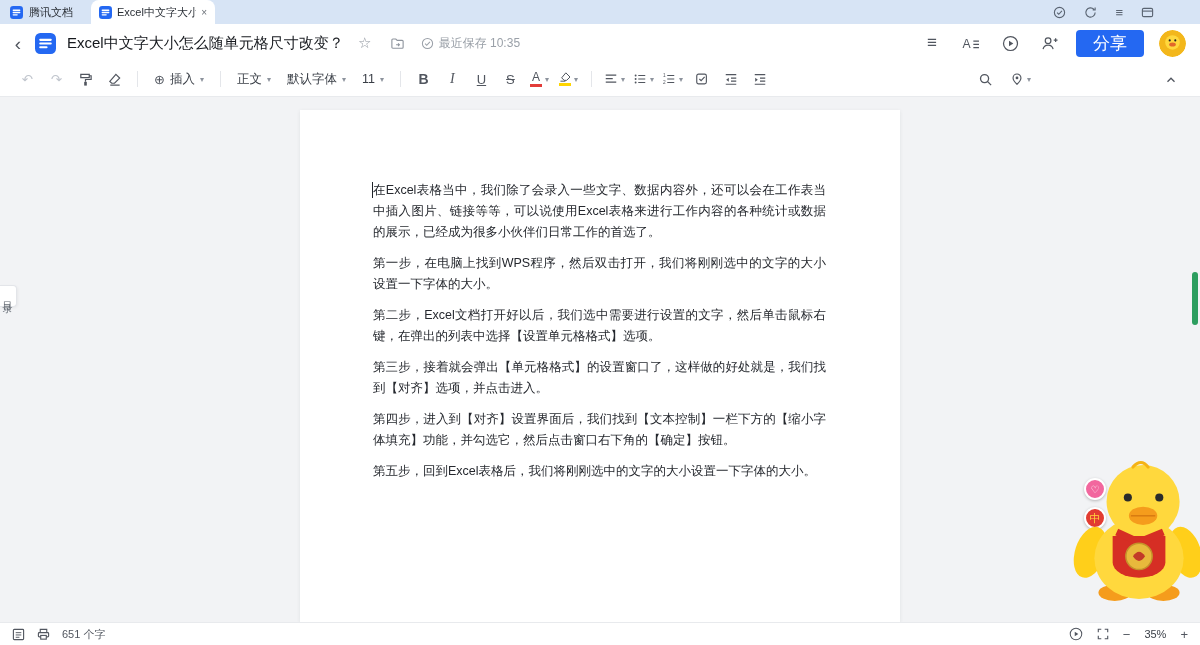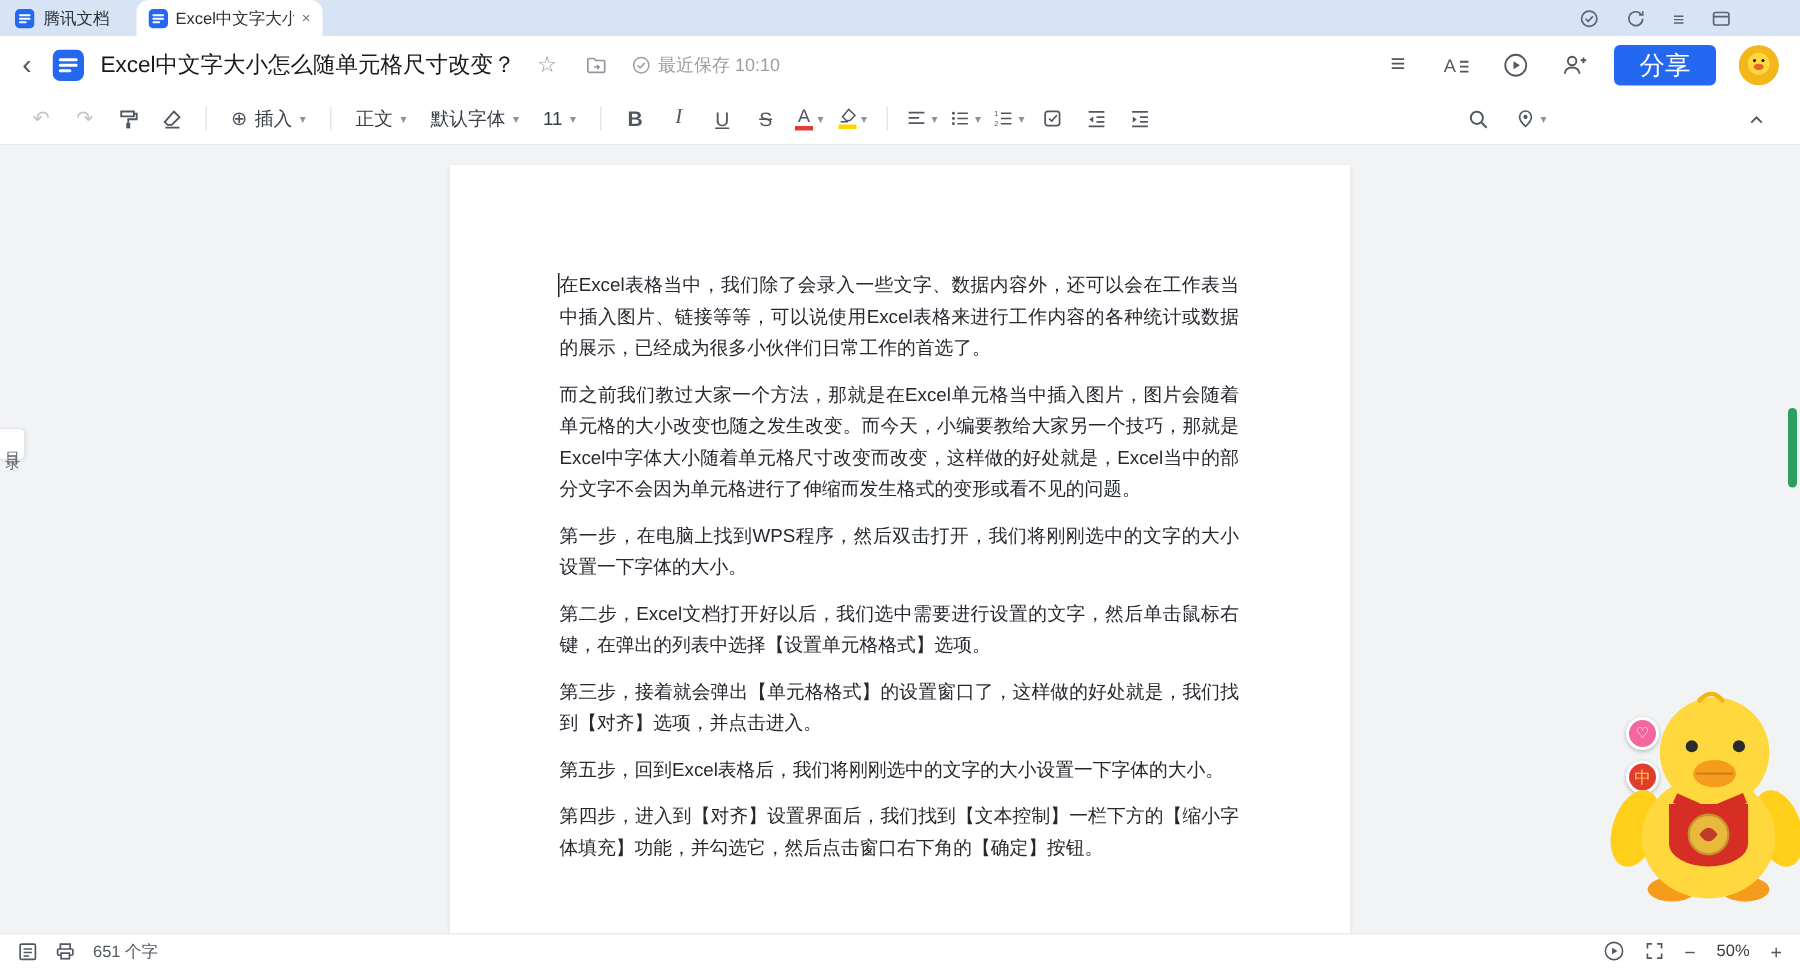--- a/index.html
+++ b/index.html
@@ -129,21 +129,21 @@
     <svg width="15" height="15" viewBox="0 0 16 16">
         <path d="M2 4.2a1 1 0 0 1 1-1h3.2L7.7 4.6H13a1 1 0 0 1 1 1V12a1 1 0 0 1-1 1H3a1 1 0 0 1-1-1z" stroke="#8f959e" fill="none" stroke-width="1.2"></path>
         <path d="M6.5 9.3h3.4M8.6 7.8l1.5 1.5-1.5 1.5" stroke="#8f959e" fill="none" stroke-width="1.1"></path>
       </svg>
   </span>
   <span class="save-status">
     <svg width="13" height="13" viewBox="0 0 14 14">
         <circle cx="7" cy="7" r="5.5" stroke="#9aa0a8" fill="none" stroke-width="1.1"></circle>
         <path d="M4.4 7.1l1.8 1.8 3.4-3.6" stroke="#9aa0a8" fill="none" stroke-width="1.1"></path>
       </svg>
-    <span>最近保存 10:10</span>
+    <span>最近保存 10:35</span>
   </span>
   <div class="header-right">
     <span class="hdr-icon" style="font-size:17px;color:#51565f;">≡</span>
     <span class="hdr-icon">
       <svg width="18" height="15" viewBox="0 0 18 16">
           <text x="0" y="13" font-size="13" fill="#51565f">A</text>
           <path d="M11.5 5.5h6M11.5 9h6M11.5 12.5h6" stroke="#51565f" stroke-width="1.3"></path>
         </svg>
     </span>
     <span class="hdr-icon">
@@ -290,26 +290,25 @@
     <svg width="14" height="14" viewBox="0 0 16 16">
         <path d="M4 10l4-4 4 4" stroke="#51565f" fill="none" stroke-width="1.5"></path>
       </svg>
   </span>
 </div>
 
 <div class="workspace">
   <div class="page">
     <div class="text-cursor"></div>
     <p>在Excel表格当中，我们除了会录入一些文字、数据内容外，还可以会在工作表当中插入图片、链接等等，可以说使用Excel表格来进行工作内容的各种统计或数据的展示，已经成为很多小伙伴们日常工作的首选了。</p>
-    <p>而之前我们教过大家一个方法，那就是在Excel单元格当中插入图片，图片会随着单元格的大小改变也随之发生改变。而今天，小编要教给大家另一个技巧，那就是Excel中字体大小随着单元格尺寸改变而改变，这样做的好处就是，Excel当中的部分文字不会因为单元格进行了伸缩而发生格式的变形或看不见的问题。</p>
     <p>第一步，在电脑上找到WPS程序，然后双击打开，我们将刚刚选中的文字的大小设置一下字体的大小。</p>
     <p>第二步，Excel文档打开好以后，我们选中需要进行设置的文字，然后单击鼠标右键，在弹出的列表中选择【设置单元格格式】选项。</p>
     <p>第三步，接着就会弹出【单元格格式】的设置窗口了，这样做的好处就是，我们找到【对齐】选项，并点击进入。</p>
+    <p>第四步，进入到【对齐】设置界面后，我们找到【文本控制】一栏下方的【缩小字体填充】功能，并勾选它，然后点击窗口右下角的【确定】按钮。</p>
     <p>第五步，回到Excel表格后，我们将刚刚选中的文字的大小设置一下字体的大小。</p>
-    <p>第四步，进入到【对齐】设置界面后，我们找到【文本控制】一栏下方的【缩小字体填充】功能，并勾选它，然后点击窗口右下角的【确定】按钮。</p>
 
   </div>
 
   <div class="toc-tab">目录</div>
   <div class="scroll-thumb"></div>
 
   <div class="float-btns">
     <span class="float-btn fb-pink">♡</span>
     <span class="float-btn fb-red">中</span>
     <span class="float-btn fb-green">☾</span>
@@ -356,16 +355,16 @@
           <circle cx="9" cy="9" r="7.4" stroke="#51565f" fill="none" stroke-width="1.3"></circle>
           <path d="M7.4 6.2v5.6L12 9z" fill="#51565f"></path>
         </svg>
     </span>
     <span class="sb-icon">
       <svg width="12" height="12" viewBox="0 0 14 14">
           <path d="M5 1.5H1.5V5M9 1.5h3.5V5M5 12.5H1.5V9M9 12.5h3.5V9" stroke="#51565f" fill="none" stroke-width="1.3"></path>
         </svg>
     </span>
     <span class="sb-glyph">−</span>
-    <span class="zoom-label">50%</span>
+    <span class="zoom-label">35%</span>
     <span class="sb-glyph">+</span>
   </div>
 </div>
 
 </body></html>

